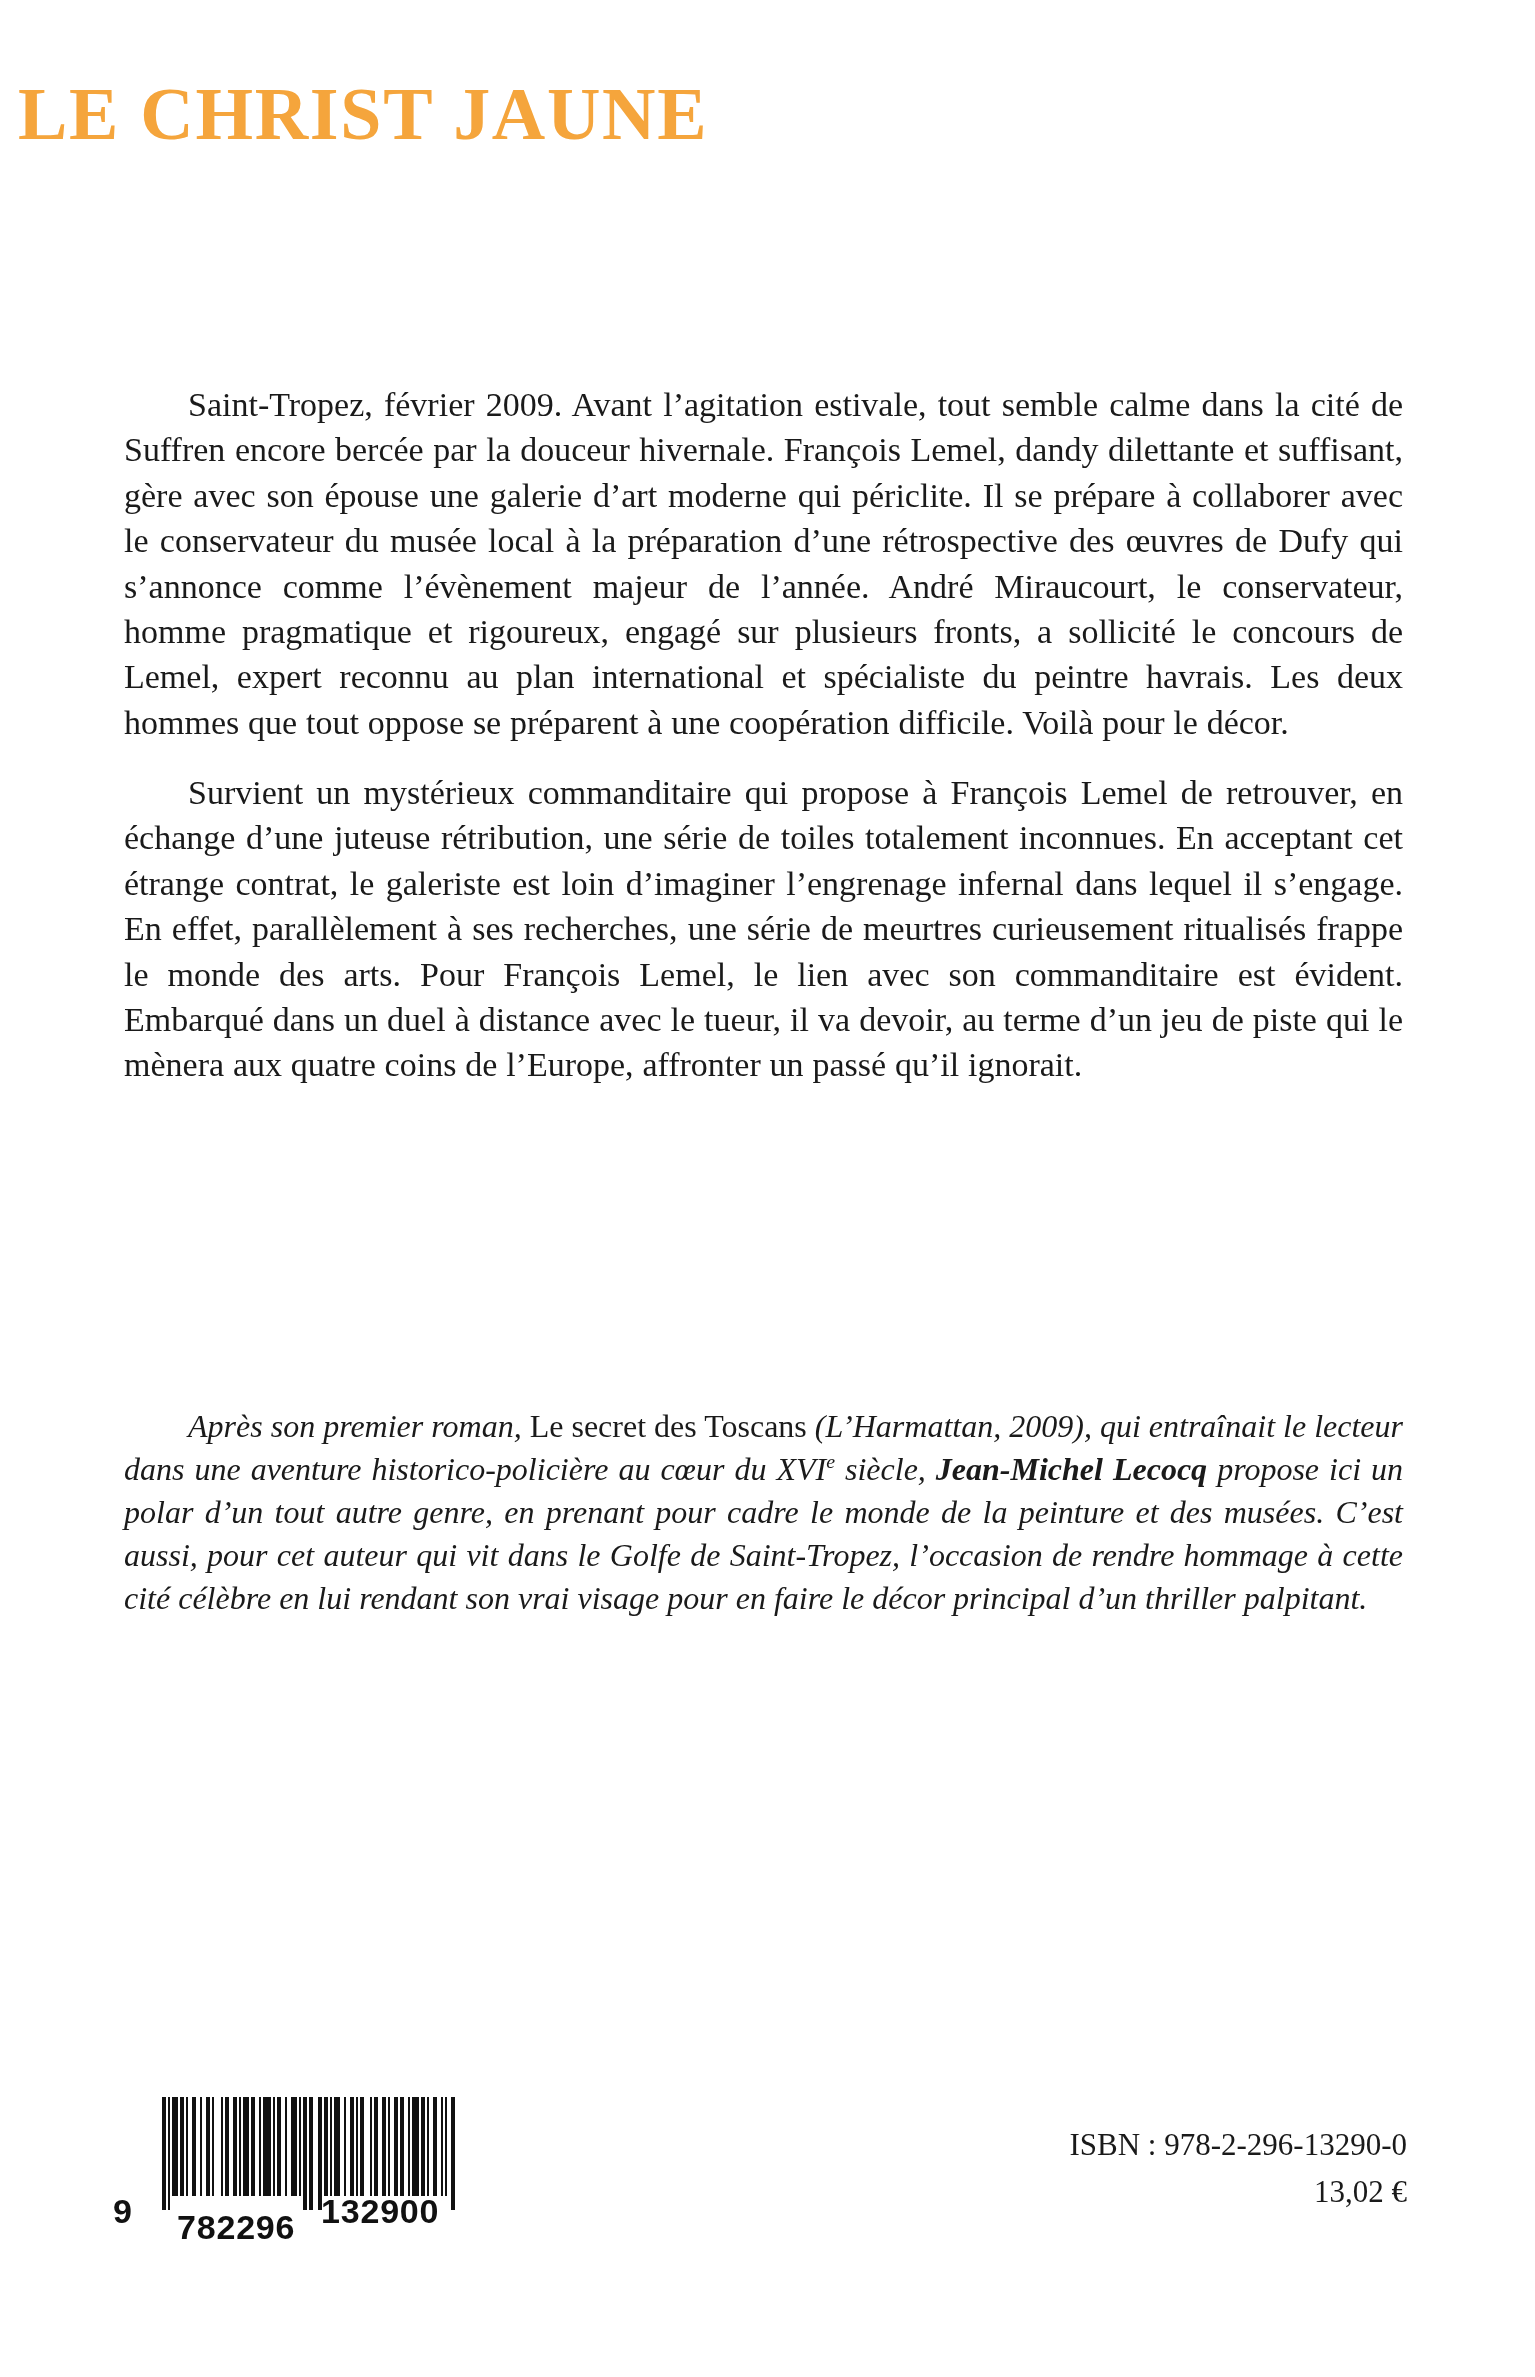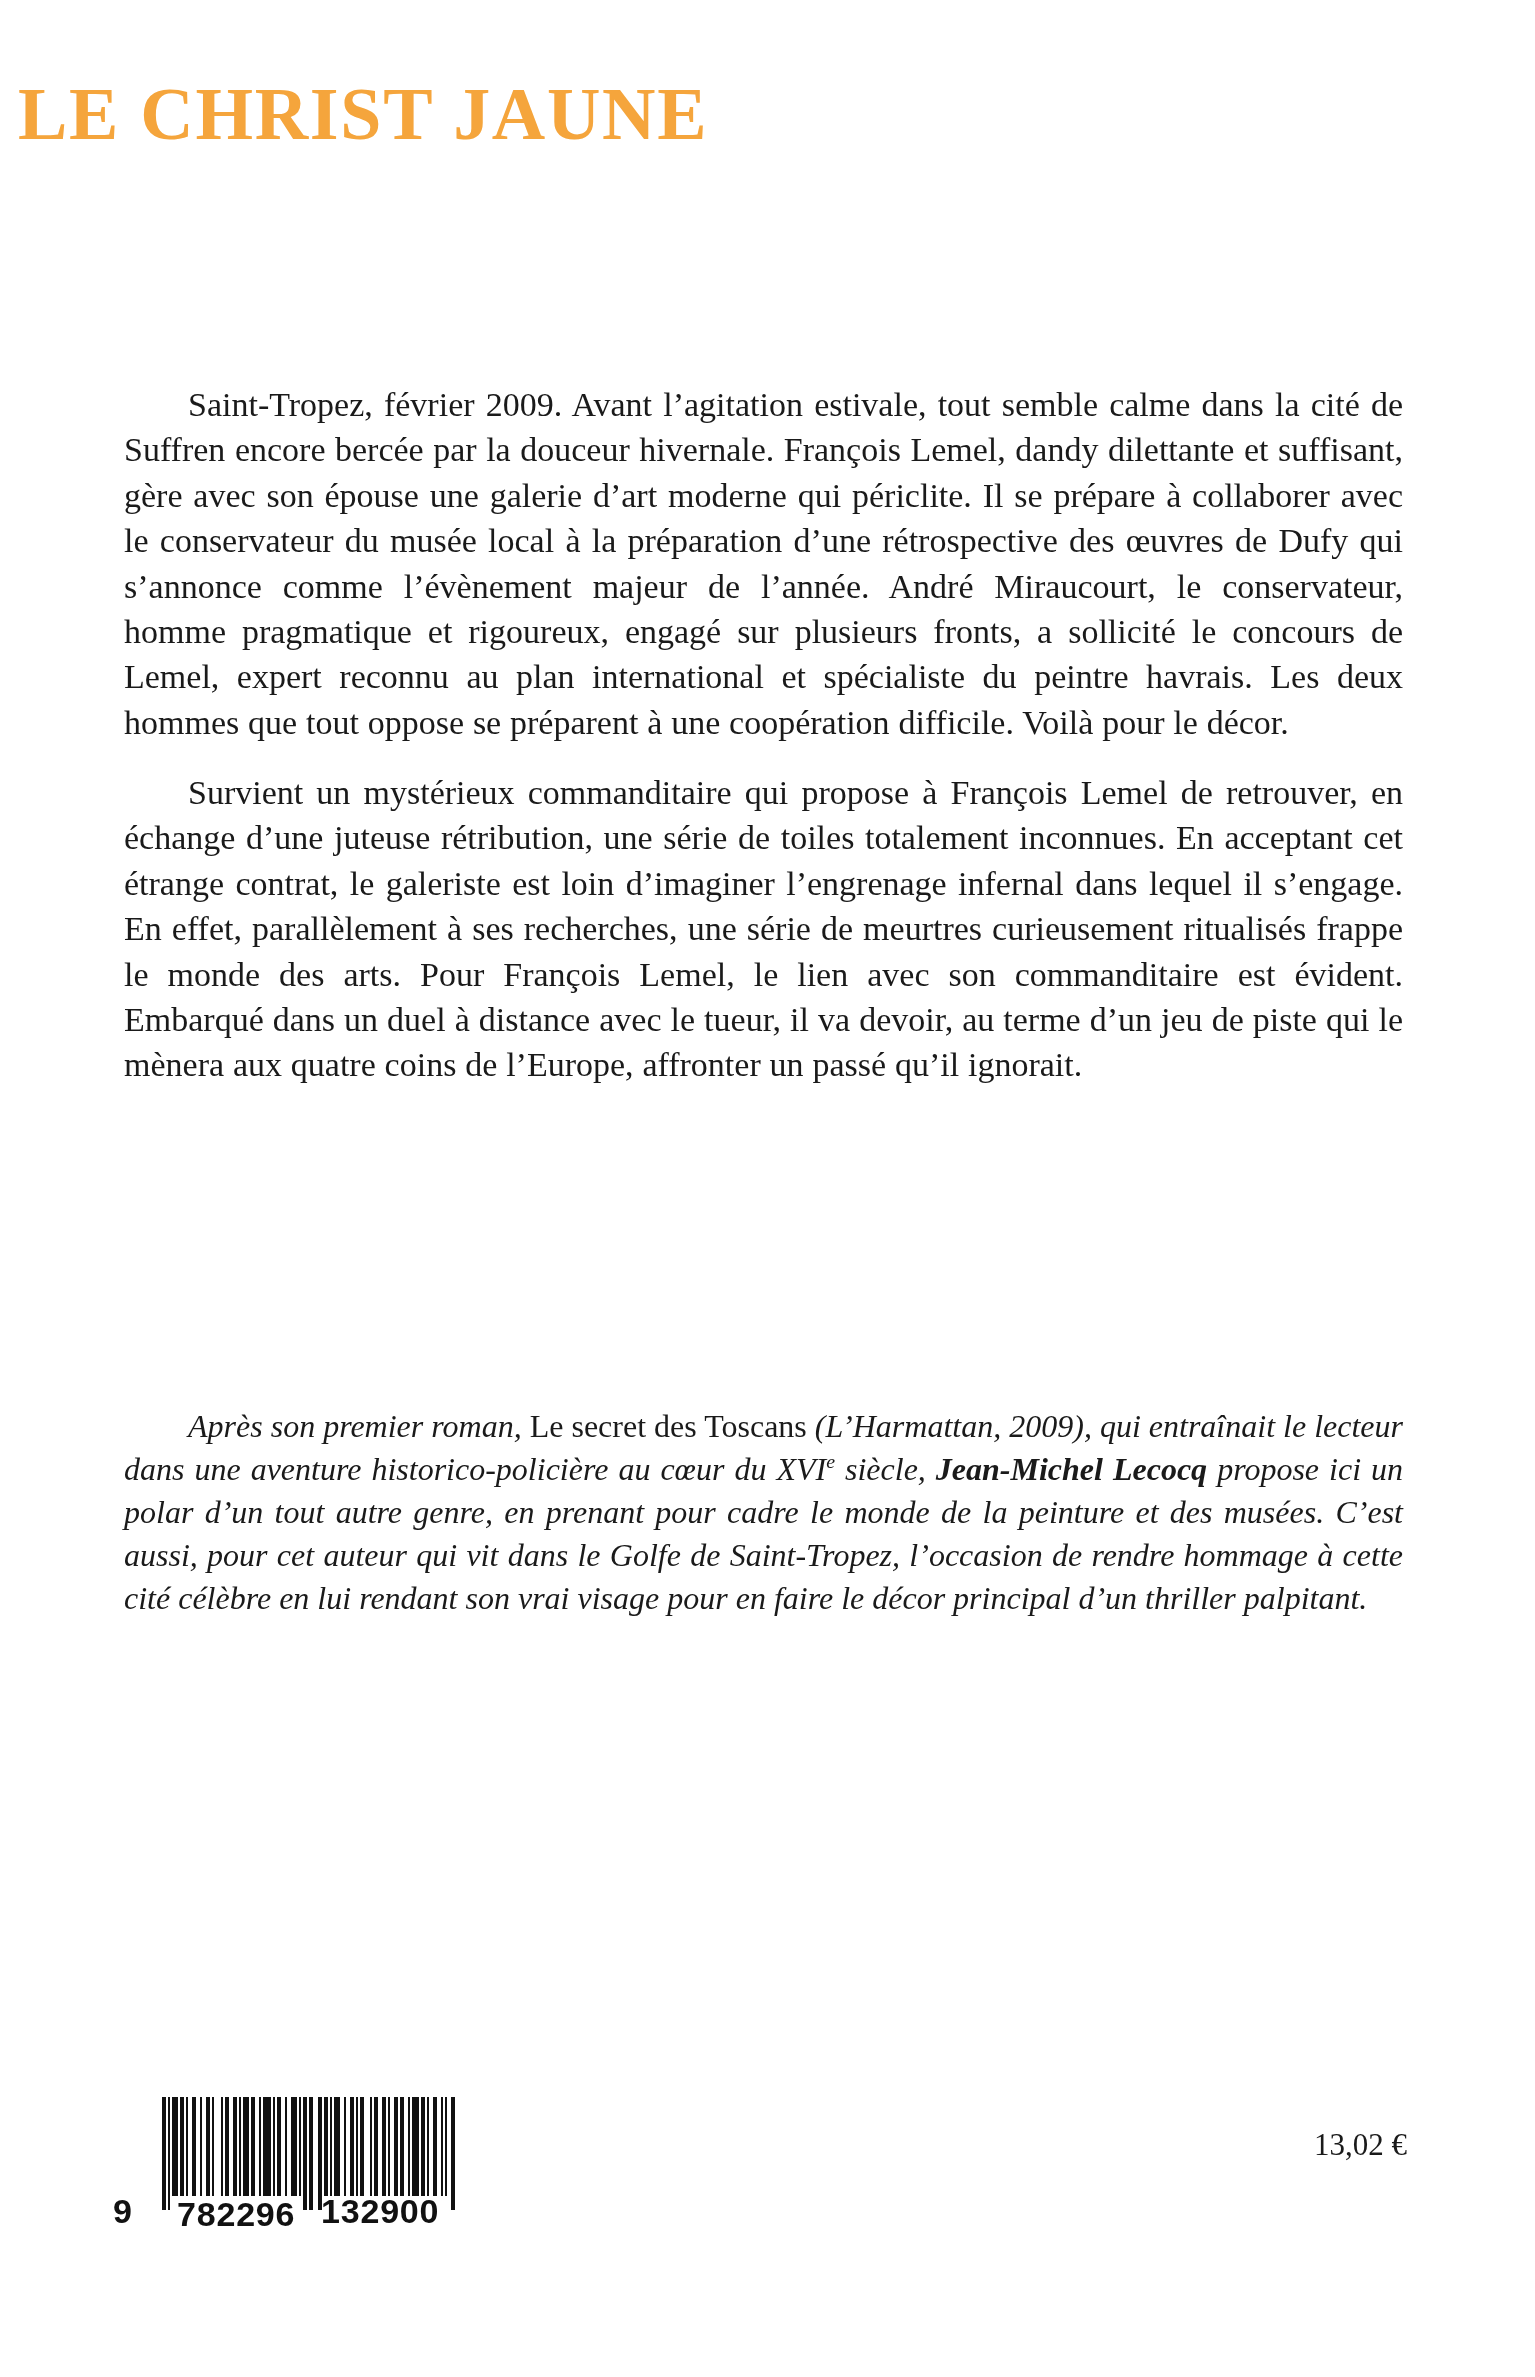--- a/index.html
+++ b/index.html
@@ -133,21 +133,21 @@
     white-space: nowrap;
   }
   .bc-lead {
     position: absolute;
     left: 0;
     top: 0;
   }
   .bc-left {
     position: absolute;
     left: 64px;
-    top: 3px;
+    top: 16px;
   }
   .bc-right {
     position: absolute;
     left: 208px;
     top: 0;
   }
 
   
   .isbn-block {
     position: absolute;
@@ -275,17 +275,18 @@
         <span class="" style="width: 2.5px; height: 113px; background: transparent;"></span>
       </div>
     <div class="barcode-digits">
       <span class="bc-lead">9</span>
       <span class="bc-left">782296</span>
       <span class="bc-right">132900</span>
     </div>
   </div>
 
   <div class="isbn-block">
+    <span class="isbn-line">ISBN : 978-2-296-13290-0</span>
     <span class="price-line">13,02 €</span>
   </div>
 
 </div>
 
 
 </body></html>

